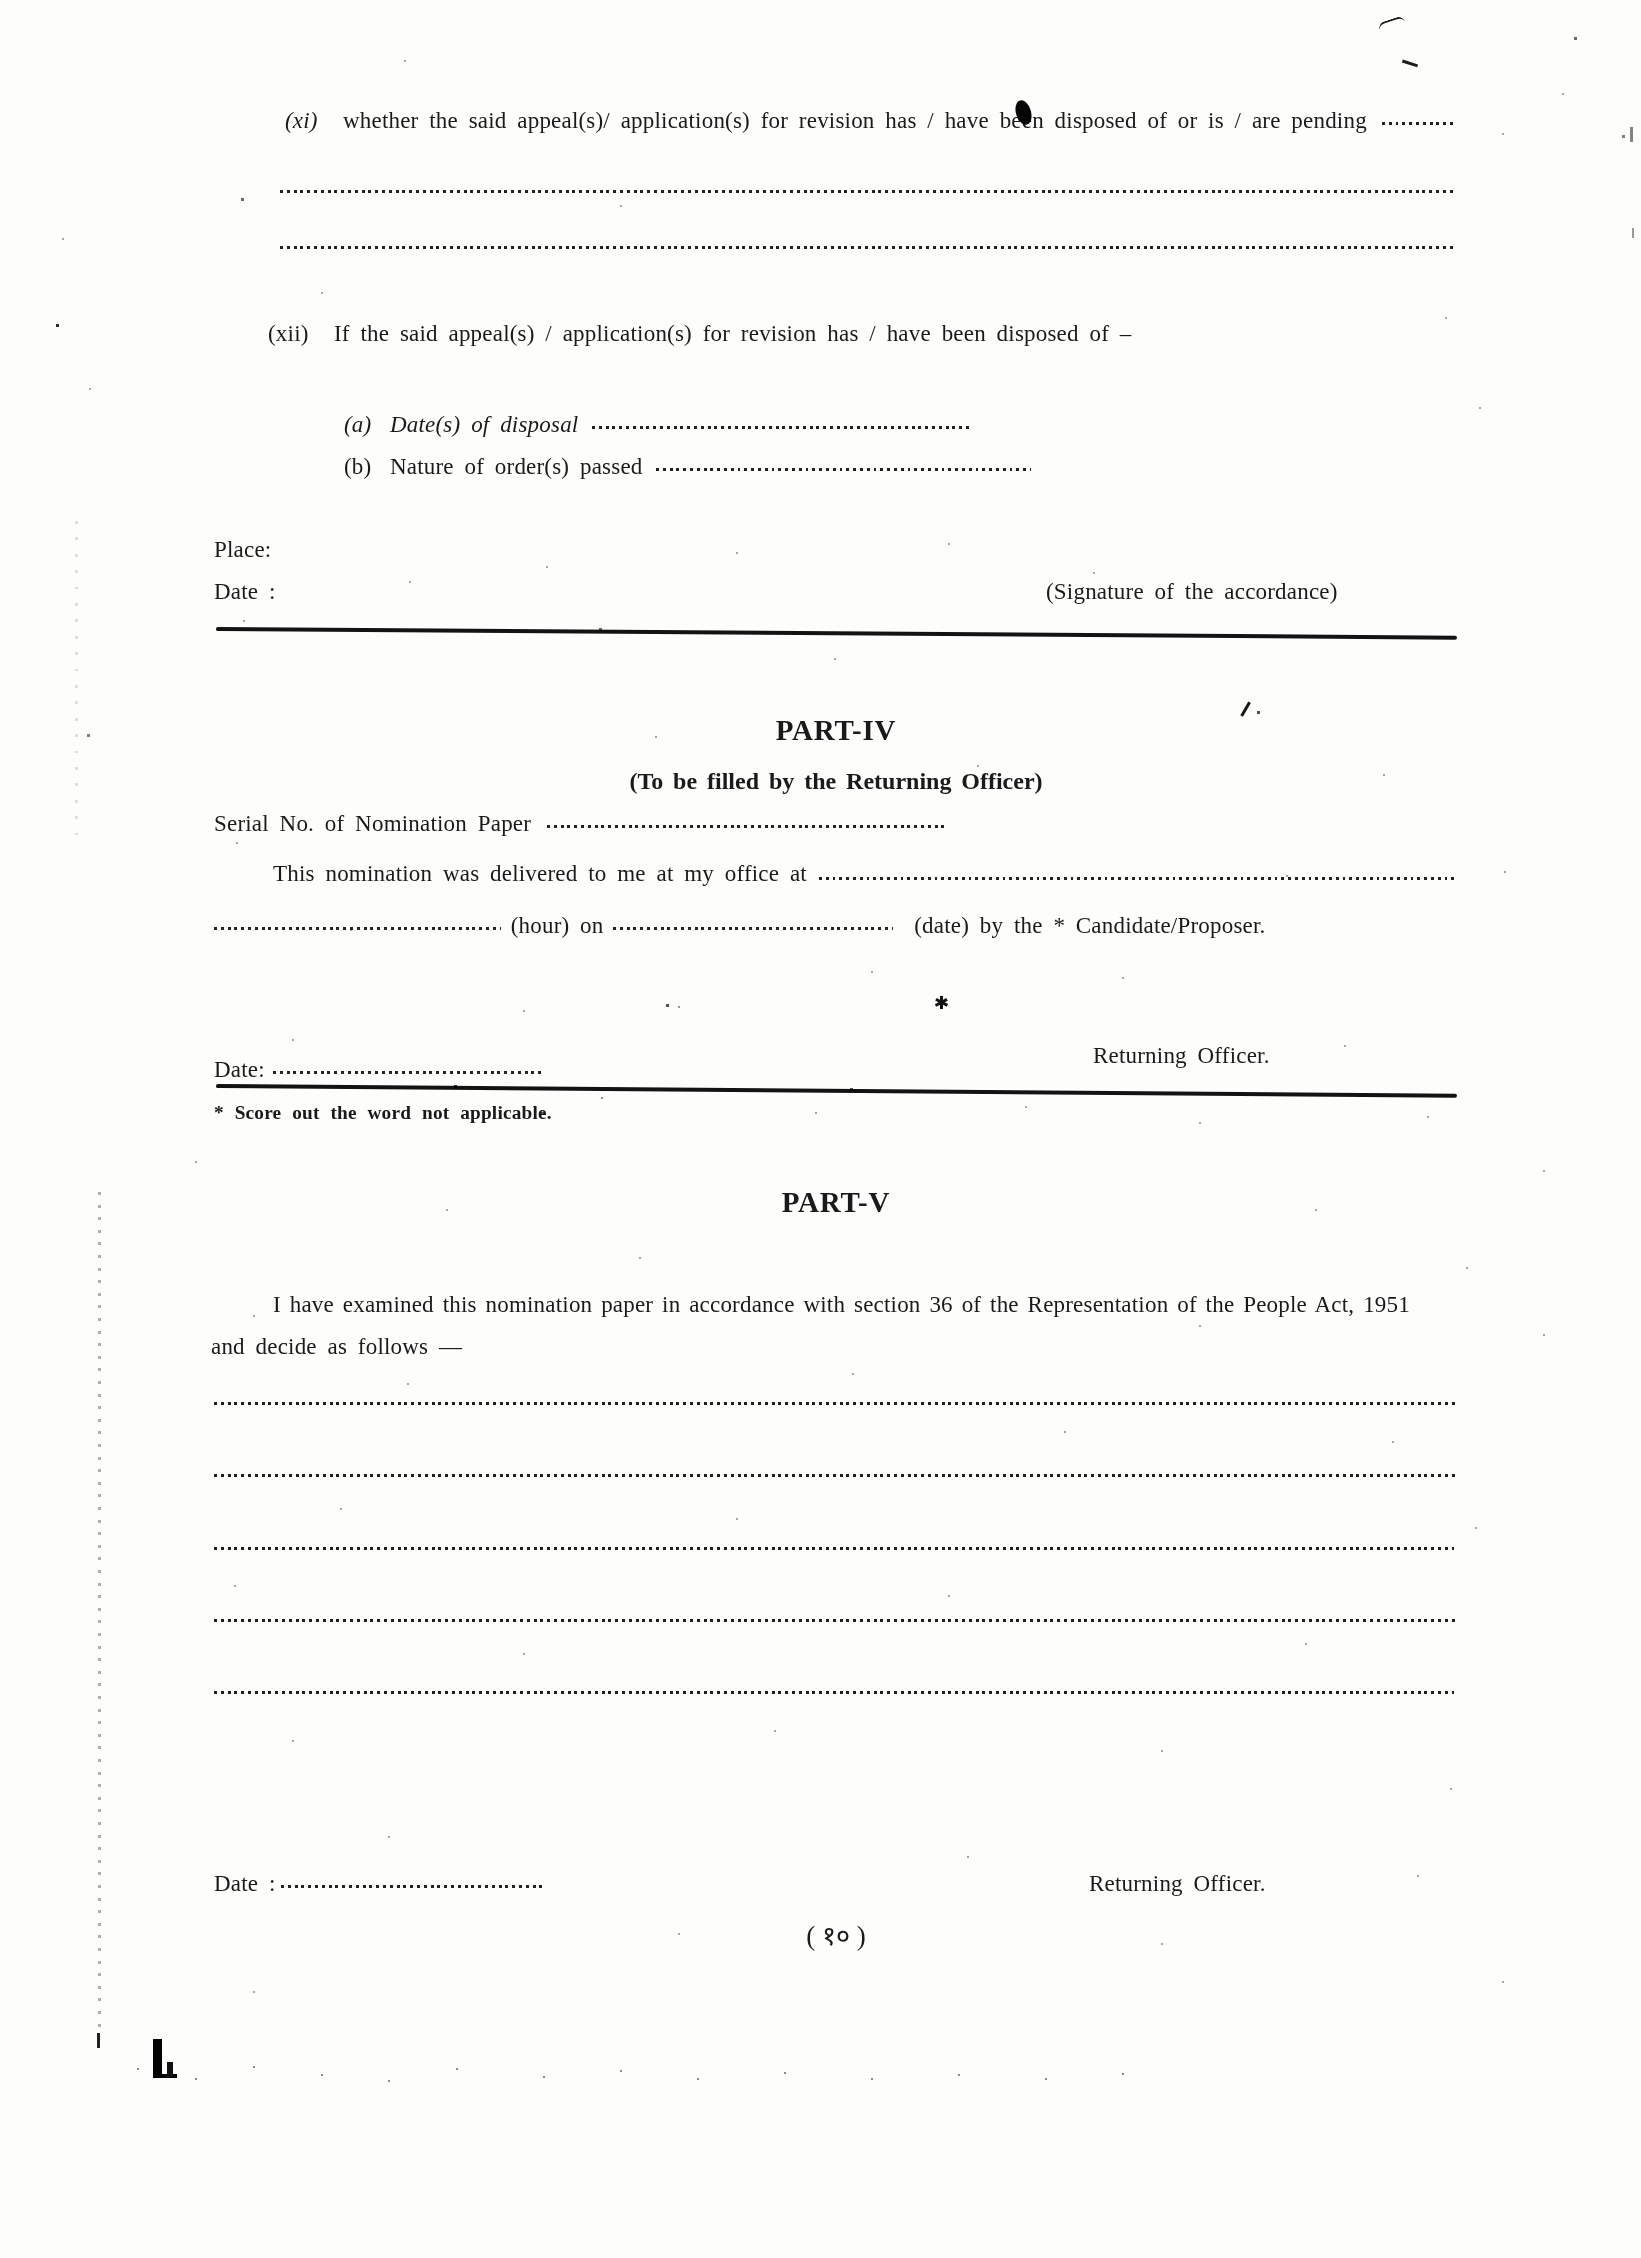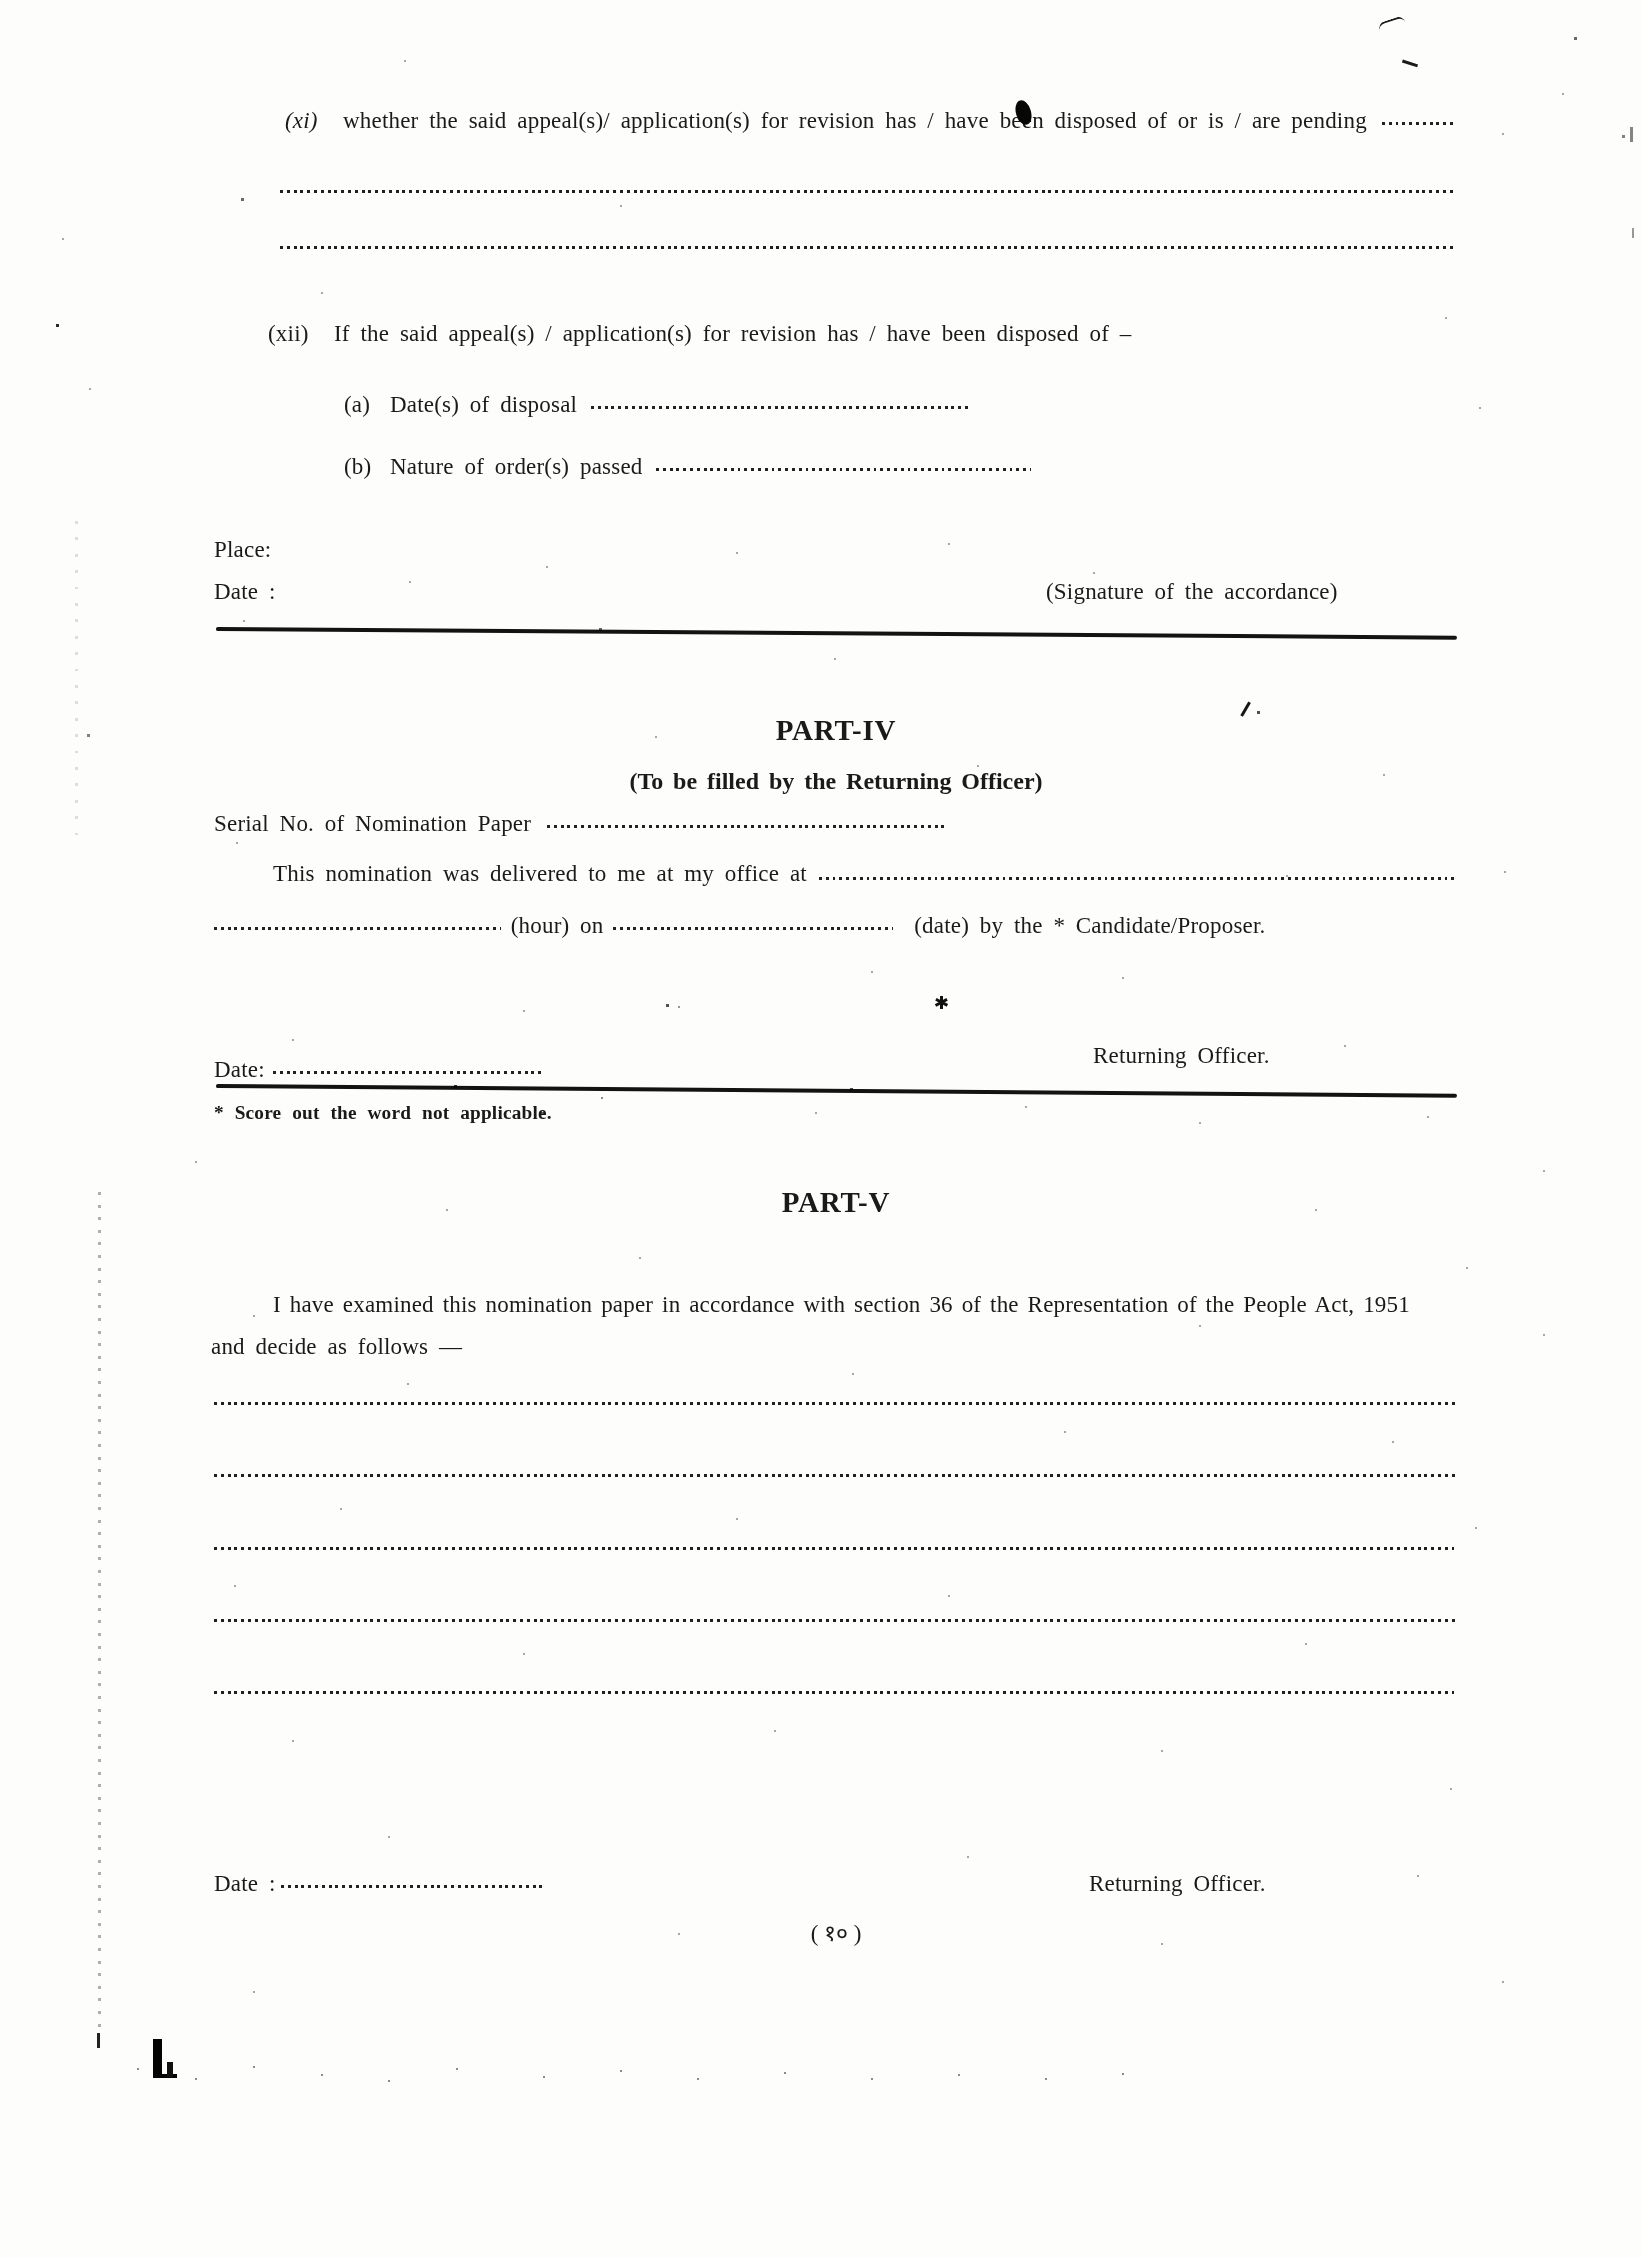--- a/index.html
+++ b/index.html
@@ -87,21 +87,21 @@
 
   <div class="row" style="left:285px;top:108px;">
     <span class="lbl it" style="width:58px;">(xi)</span><span>whether the said appeal(s)/ application(s) for revision has / have been disposed of or is / are pending</span><span class="ldr" style="width:75px;margin-left:15.4px;"></span>
   </div>
   <div class="drule" style="left:280px;top:190px;width:1173px;"></div>
   <div class="drule" style="left:280px;top:246px;width:1173px;"></div>
 
   <div class="row" style="left:268px;top:321px;">
     <span class="lbl" style="width:66px;">(xii)</span><span>If the said appeal(s) / application(s) for revision has / have been disposed of –</span>
   </div>
-  <div class="row" style="left:344px;top:392px;">
+  <div class="row" style="left:344px;top:412px;font-style:italic;">
     <span class="lbl" style="width:46px;">(a)</span><span>Date(s) of disposal</span><span class="ldr" style="width:381px;margin-left:13.5px;"></span>
   </div>
   <div class="row" style="left:344px;top:454px;">
     <span class="lbl" style="width:46px;">(b)</span><span>Nature of order(s) passed</span><span class="ldr" style="width:375px;margin-left:13.5px;"></span>
   </div>
 
   <div class="row" style="left:214px;top:537px;">Place:</div>
   <div class="row" style="left:214px;top:579px;">Date :</div>
   <div class="row" style="left:1046px;top:579px;">(Signature of the accordance)</div>
   <div class="hrule" style="left:216px;top:627px;width:1241px;transform:rotate(.4deg);"></div>
@@ -139,21 +139,21 @@
   <div class="drule" style="left:214px;top:1474px;width:1242px;"></div>
   <div class="drule" style="left:214px;top:1547px;width:1240px;"></div>
   <div class="drule" style="left:214px;top:1619px;width:1242px;"></div>
   <div class="drule" style="left:214px;top:1691px;width:1240px;"></div>
 
   <div class="row" style="left:214px;top:1871px;">
     <span>Date :</span><span class="ldr" style="width:263px;margin-left:5.8px;"></span>
   </div>
   <div class="row" style="left:1089px;top:1871px;">Returning Officer.</div>
 
-  <div class="center-col" style="top:1916px;font-size:23px;font-family:'Liberation Serif','DejaVu Sans',serif;">( १० )</div>
+  <div class="center-col" style="top:1916px;font-size:27px;font-family:'Liberation Serif','DejaVu Sans',serif;">( १० )</div>
 
   <div class="blot"></div>
   <div class="curl"></div>
   <div class="dashmark"></div>
   <div class="tickmark"></div>
   <div class="star"></div>
   <div class="lblob"></div>
   <div class="lblob2"></div>
   <div class="ltick"></div>
   <div class="vband"></div>

